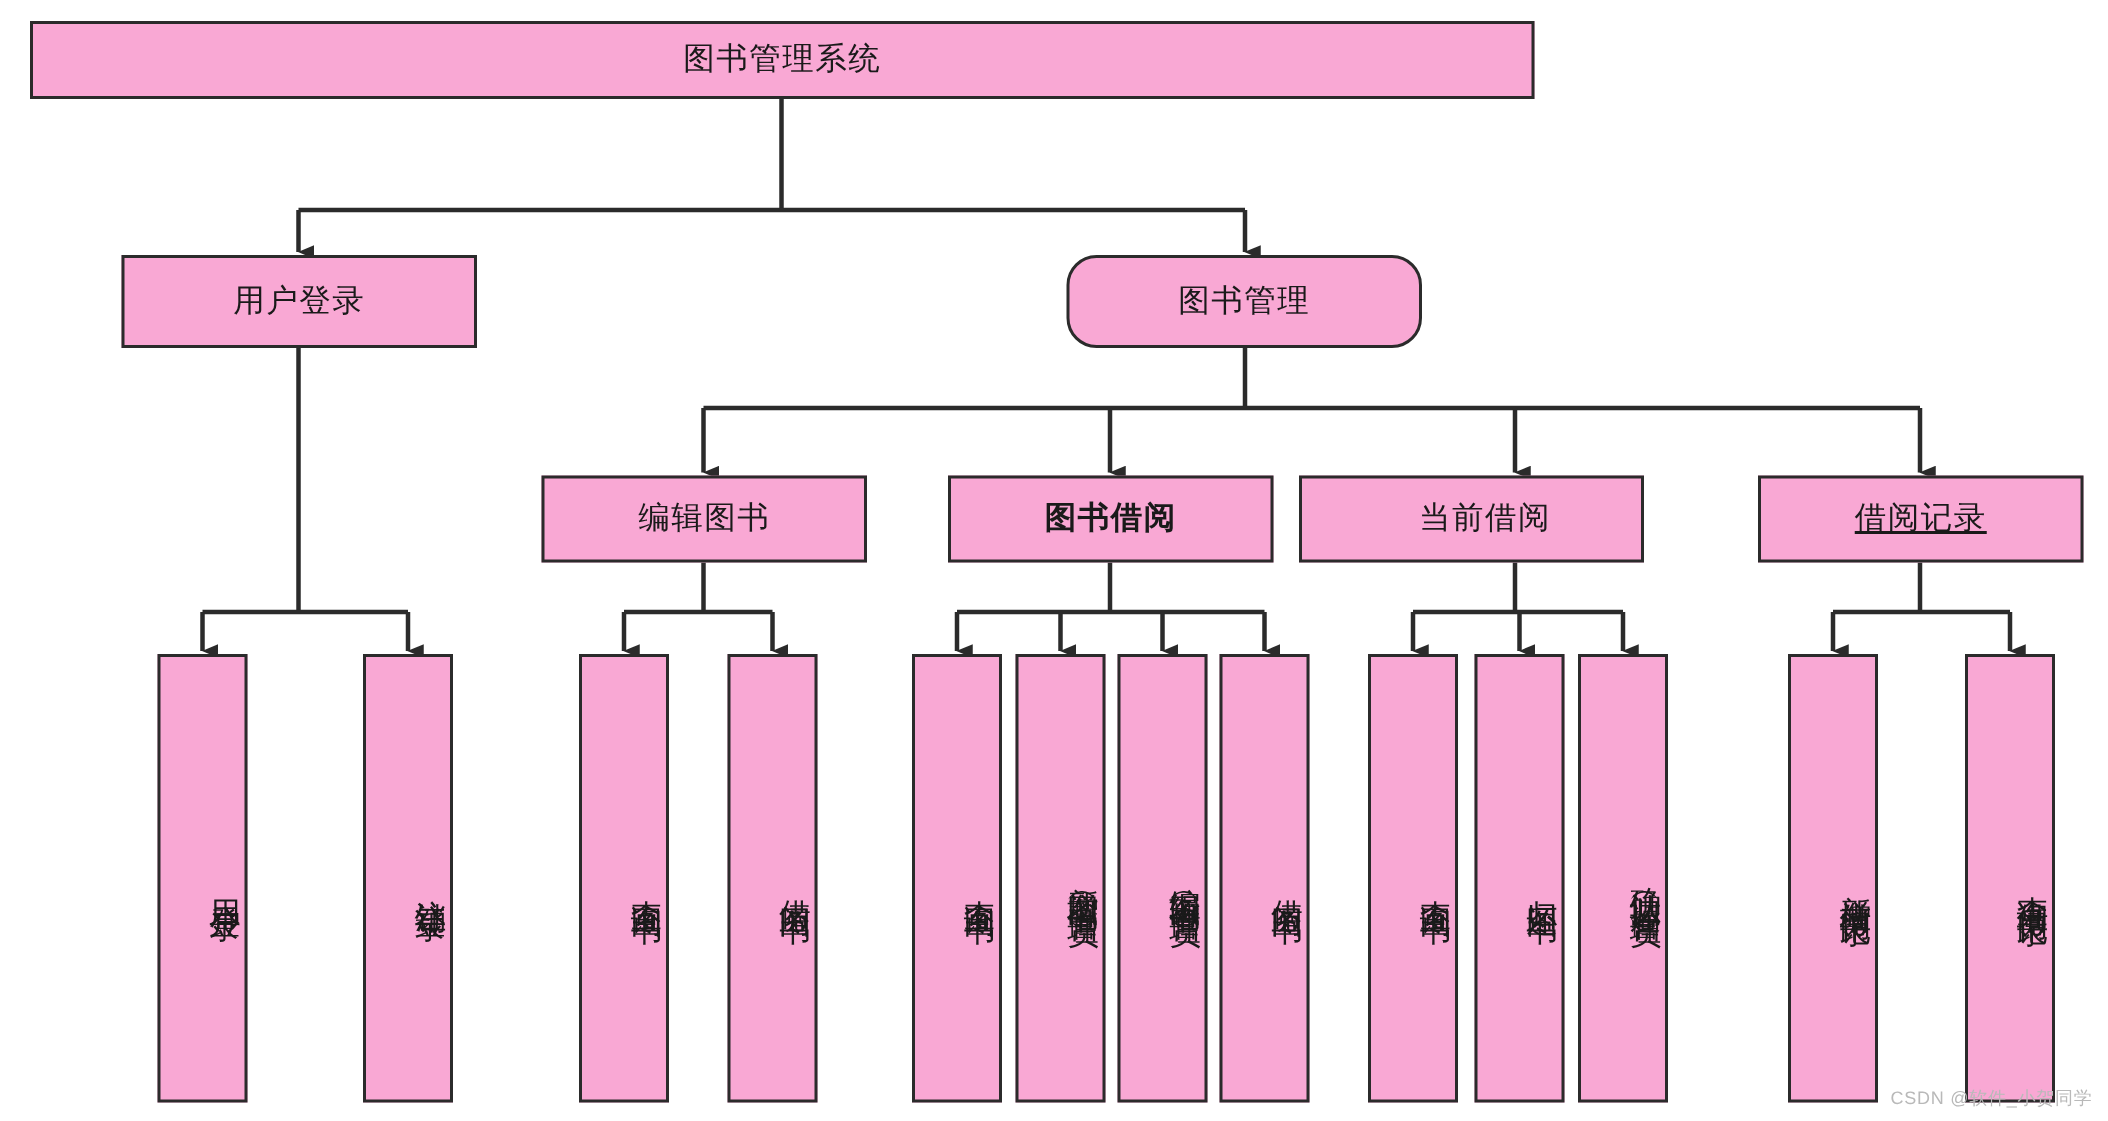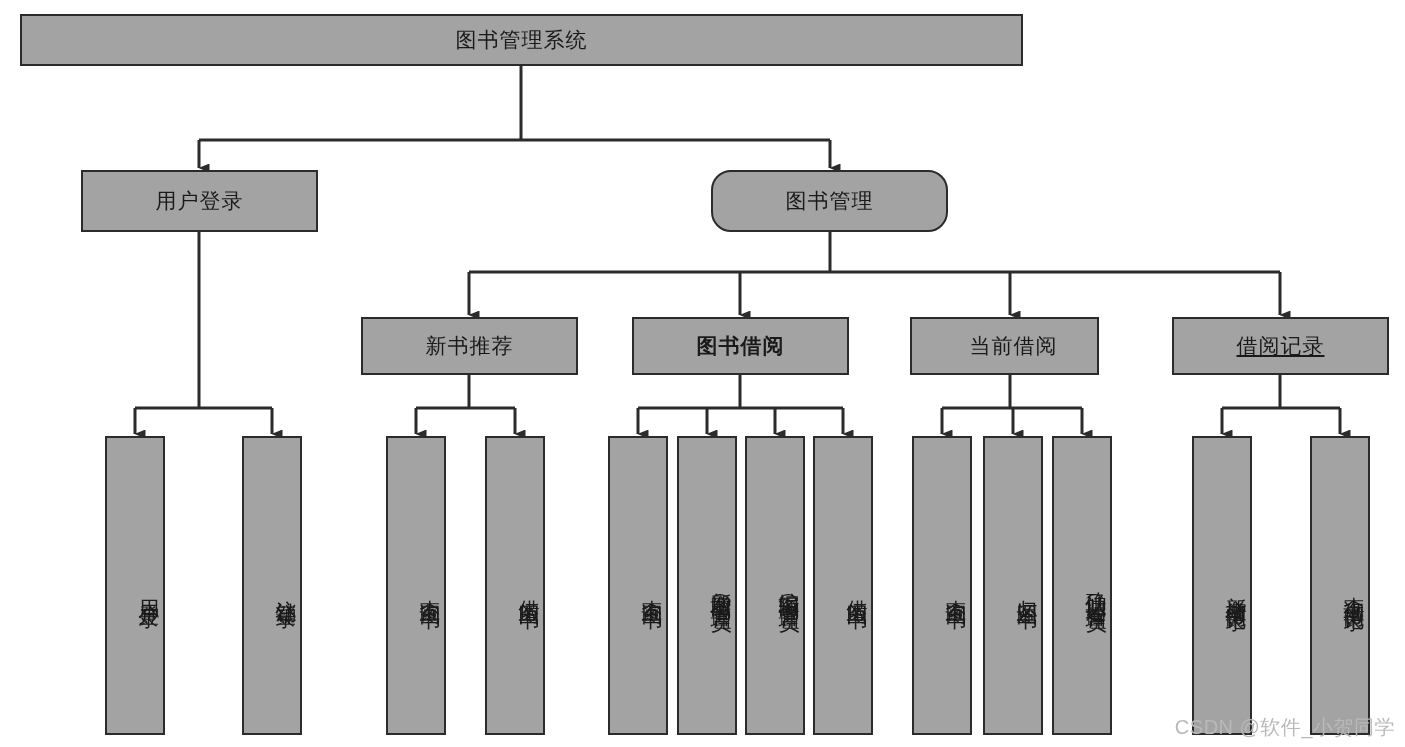--- a/index.html
+++ b/index.html
@@ -23,21 +23,21 @@
     position: absolute;
     top: 0;
     left: 0;
     width: 1405px;
     height: 747px;
   }
   .node-box {
     position: absolute;
     box-sizing: border-box;
     border: 2px solid #2b2b2b;
-    background: #a3a3a3;
+    background: #f9a8d4;
     display: flex;
     align-items: center;
     justify-content: center;
     color: #1a1a1a;
   }
   .node-box.horizontal {
     font-size: 21px;
     letter-spacing: 1px;
     line-height: 1.2;
   }
@@ -56,21 +56,21 @@
   }
   .node-box.vertical .node-label {
     writing-mode: vertical-rl;
     text-orientation: upright;
     white-space: normal;
   }
   #watermark {
     position: absolute;
     right: 10px;
     bottom: 6px;
-    font-size: 20px;
+    font-size: 12px;
     color: #b9b9b9;
     letter-spacing: 0.5px;
     white-space: nowrap;
     pointer-events: none;
   }
 </style>
 </head>
 <body>
 
 <div id="diagram-root">
@@ -142,26 +142,26 @@
   </div>
 
   <div class="node-box horizontal" id="node-l2-0" style="left: 81px; top: 170px; width: 237px; height: 62px;">
     <span class="node-label">用户登录</span>
   </div>
   <div class="node-box horizontal" id="node-l2-1" style="left: 711px; top: 170px; width: 237px; height: 62px; border-radius: 20px;">
     <span class="node-label">图书管理</span>
   </div>
 
   <div class="node-box horizontal" id="node-l3-0" style="left: 361px; top: 317px; width: 217px; height: 58px;">
-    <span class="node-label">新书推荐</span>
+    <span class="node-label">编辑图书</span>
   </div>
   <div class="node-box horizontal" id="node-l3-1" style="left: 632px; top: 317px; width: 217px; height: 58px; font-weight: bold;">
     <span class="node-label">图书借阅</span>
   </div>
-  <div class="node-box horizontal" id="node-l3-2" style="left: 910px; top: 317px; width: 189px; height: 58px; padding-left: 18px;">
+  <div class="node-box horizontal" id="node-l3-2" style="left: 866px; top: 317px; width: 230px; height: 58px; padding-left: 18px;">
     <span class="node-label">当前借阅</span>
   </div>
   <div class="node-box horizontal" id="node-l3-3" style="left: 1172px; top: 317px; width: 217px; height: 58px; text-decoration: underline;">
     <span class="node-label">借阅记录</span>
   </div>
 
   <div class="node-box vertical" id="node-leaf-0" style="left: 105px; top: 436px; width: 60px; height: 299px;">
     <span class="node-label">用户登录</span>
   </div>
   <div class="node-box vertical" id="node-leaf-1" style="left: 242px; top: 436px; width: 60px; height: 299px;">

